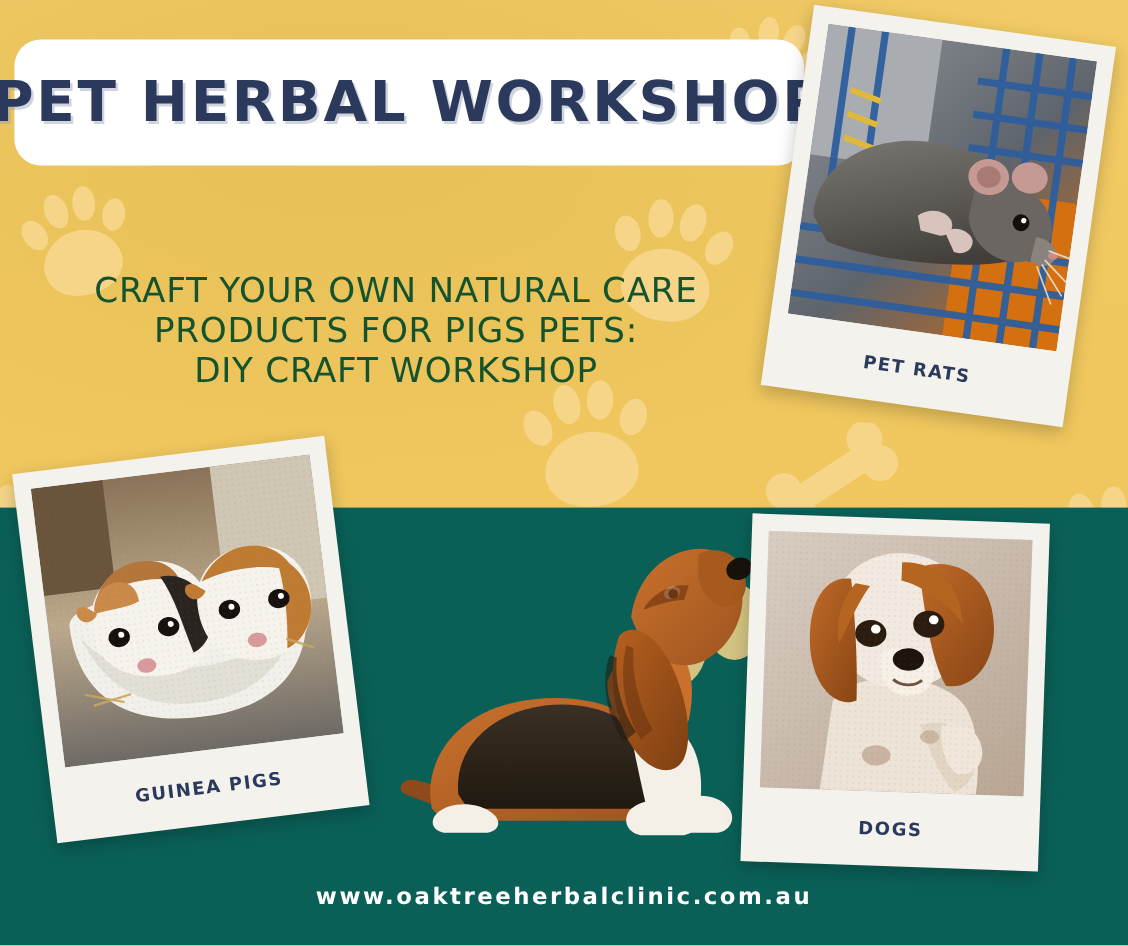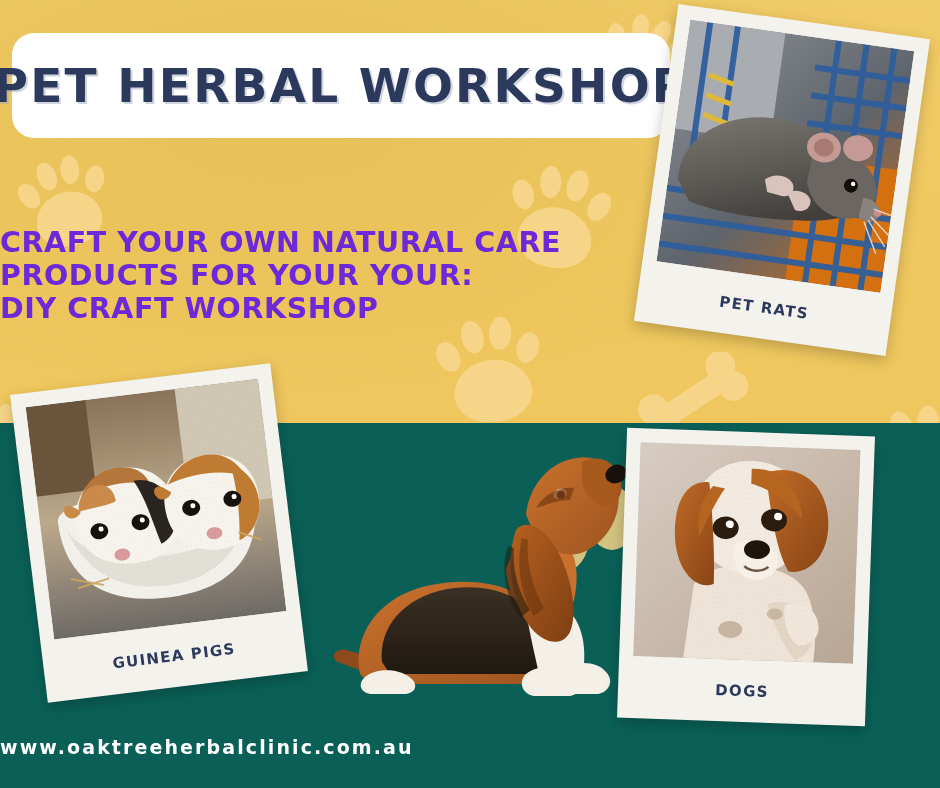--- a/index.html
+++ b/index.html
@@ -47,27 +47,27 @@
     font-size:47px;
     letter-spacing:2.2px;
     color:#2B3A5C;
     white-space:nowrap;
     text-shadow:2px 2px 0 rgba(150,160,185,.45);
   }
 
   
   .subtitle{
     position:absolute;left:0;top:226px;width:660px;
-    text-align:left;
+    text-align:center;
     font-family:"DejaVu Sans",sans-serif;
-    font-weight:bold;
+    font-weight:normal;
     font-size:28.5px;
     line-height:33px;
     letter-spacing:.6px;
-    color:#6d28d9;
+    color:#14532d;
   }
   .subtitle div{white-space:nowrap;}
 
   
   .polaroid{
     position:absolute;
     background:#F4F2EC;
     box-shadow:0 5px 14px rgba(0,0,0,.22);
     padding:14px 14px 0 14px;
     box-sizing:border-box;
@@ -84,21 +84,21 @@
   .grain{position:absolute;inset:0;pointer-events:none;
     background-image:radial-gradient(rgba(120,110,95,.18) .6px, transparent .7px);
     background-size:5px 5px;opacity:.5;}
 
   #pol-rats{left:655px;top:20px;width:254px;height:320px;transform:rotate(8deg);}
   #pol-guinea{left:28px;top:378px;width:262px;height:310px;transform:rotate(-7deg);}
   #pol-dogs{left:622px;top:432px;width:248px;height:290px;transform:rotate(2deg);}
 
   
   .url{
-    position:absolute;left:0;right:0;bottom:30px;
+    position:absolute;left:0;right:0;bottom:30px;text-align:center;
     font-family:"DejaVu Sans",sans-serif;font-weight:bold;
     font-size:19px;letter-spacing:2.1px;color:#FFFFFF;
   }
 
   .animal{position:absolute;}
 </style>
 </head>
 <body>
 
 <div class="poster">
@@ -245,21 +245,21 @@
 
     <path d="M236,306 C 248,298 268,300 276,310 C 284,318 280,330 268,332 L 242,332 C 232,328 230,314 236,306 Z" fill="#F4F0E8"></path>
   </svg>
 
   <div class="title-card">
     <div class="title-text">PET HERBAL WORKSHOP</div>
   </div>
 
   <div class="subtitle">
     <div>CRAFT YOUR OWN NATURAL CARE</div>
-    <div>PRODUCTS FOR YOUR YOUR:</div>
+    <div>PRODUCTS FOR PIGS PETS:</div>
     <div>DIY CRAFT WORKSHOP</div>
   </div>
 
   <div class="polaroid" id="pol-rats">
     <div class="photo">
       <svg viewBox="0 0 226 244" style="width:100%;height:100%;display:block" preserveAspectRatio="none">
         <defs>
           <linearGradient id="ratbg" x1="0" y1="0" x2="1" y2="1">
             <stop offset="0%" stop-color="#8E9196"></stop>
             <stop offset="55%" stop-color="#5E646C"></stop>

